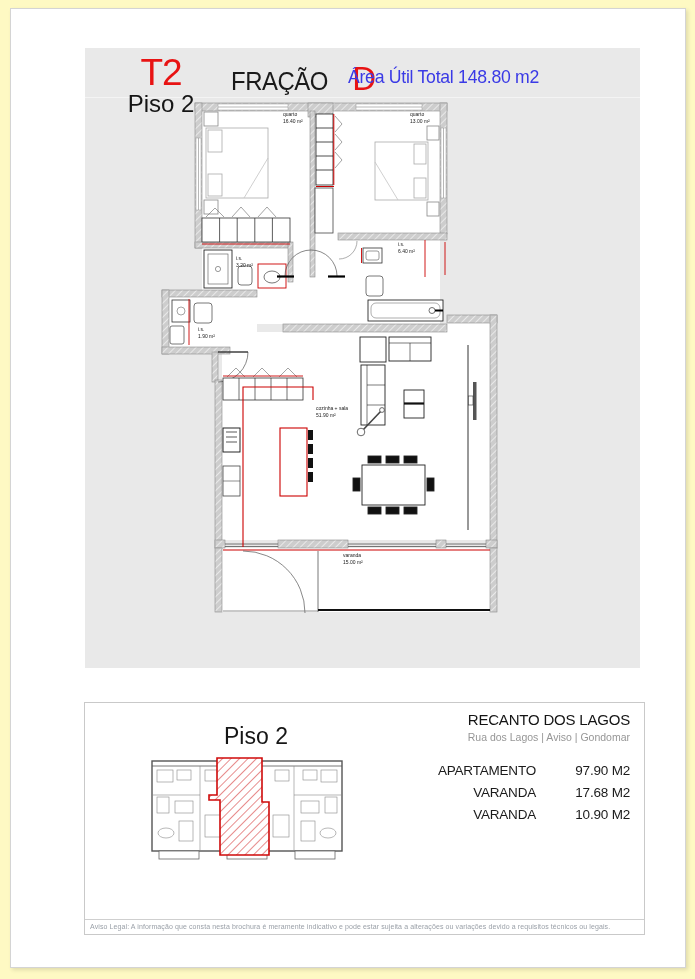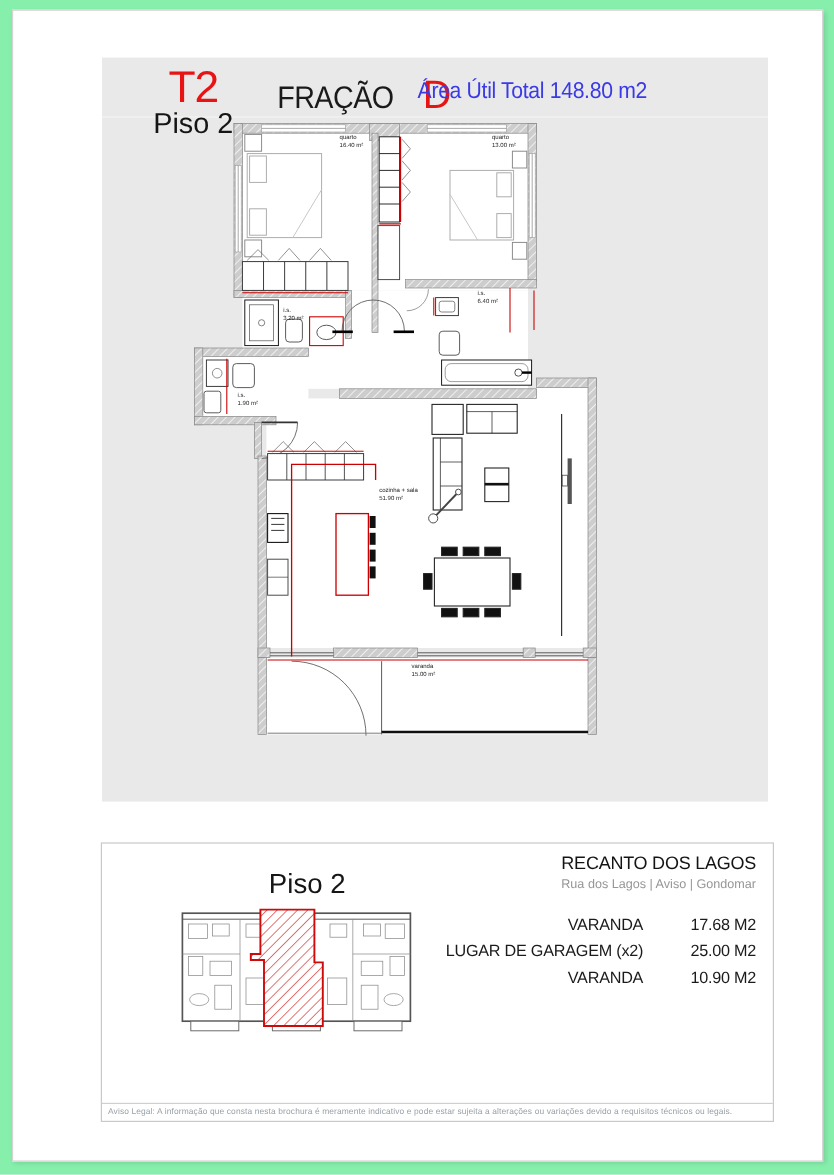--- a/index.html
+++ b/index.html
@@ -1,16 +1,16 @@
 <!DOCTYPE html>
 <html><head>
 <meta charset="utf-8">
 <style>
   html,body{margin:0;padding:0;background:#f6f6f6;}
-  .stage{position:relative;width:695px;height:979px;background:#86efac;font-family:"Liberation Sans",sans-serif;overflow:hidden;}
+  .stage{position:relative;width:695px;height:979px;background:#fef9c3;font-family:"Liberation Sans",sans-serif;overflow:hidden;}
   .page{position:absolute;left:10px;top:8px;width:674px;height:958px;background:#ffffff;border:1px solid #d4d4d4;box-shadow:2px 2px 4px rgba(0,0,0,.12);}
   .panel{position:absolute;left:85px;top:48px;width:555px;height:620px;background:#e9e9e9;}
   .hdr-divider{position:absolute;left:85px;top:97px;width:555px;height:1px;background:#f4f4f4;}
   .t2{position:absolute;left:128px;top:52px;width:66px;text-align:center;font-size:37px;color:#e81313;letter-spacing:-1px;}
   .piso2{position:absolute;left:124px;top:90px;width:74px;text-align:center;font-size:24px;color:#151515;}
   .fracao-wrap{position:absolute;left:214px;top:60px;display:flex;align-items:baseline;margin-left:17px;}
   .fracao{font-size:26px;color:#1a1a1a;letter-spacing:-0.5px;transform:scaleX(.92);transform-origin:0 50%;}
   .frac-letter{font-size:33px;color:#e81313;margin-left:16px;}
   .area-total{position:absolute;left:348px;top:66px;font-size:19px;color:#3a3ae6;letter-spacing:-0.3px;transform:scaleX(.93);transform-origin:0 50%;white-space:nowrap;}
   .plan-svg{position:absolute;left:160px;top:100px;}
@@ -311,26 +311,26 @@
         <rect x="146" y="96" width="40" height="8"></rect>
       </g>
       <polygon points="68,3 113,3 113,47 120,47 120,100 71,100 71,45 60,45 60,40 68,40" fill="url(#redhatch)" stroke="#cf0a0a" stroke-width="1.6"></polygon>
     </svg>
 
     <div class="fb-right">
       <div class="fb-title">RECANTO DOS LAGOS</div>
       <div class="fb-addr">Rua dos Lagos | Aviso | Gondomar</div>
       <div class="fb-rows">
         <div class="area-row">
+          <span class="lbl">APARTAMENTO</span>
+          <span class="val">97.90 M2</span>
+        </div>
+        <div class="area-row">
           <span class="lbl">VARANDA</span>
           <span class="val">17.68 M2</span>
-        </div>
-        <div class="area-row">
-          <span class="lbl">LUGAR DE GARAGEM (x2)</span>
-          <span class="val">25.00 M2</span>
         </div>
         <div class="area-row">
           <span class="lbl">VARANDA</span>
           <span class="val">10.90 M2</span>
         </div>
       </div>
     </div>
 
     <div class="fb-disclaimer">Aviso Legal: A informação que consta nesta brochura é meramente indicativo e pode estar sujeita a alterações ou variações devido a requisitos técnicos ou legais.</div>
   </div>

